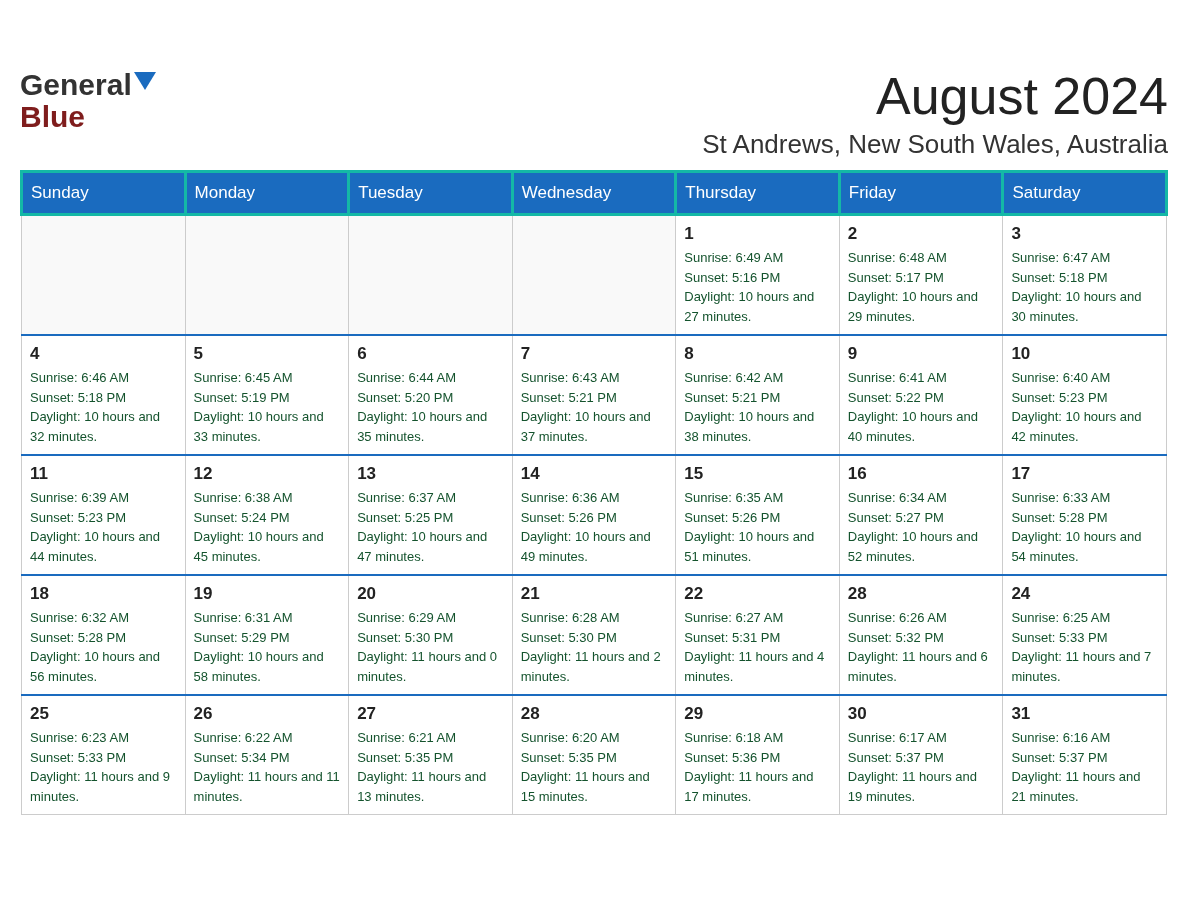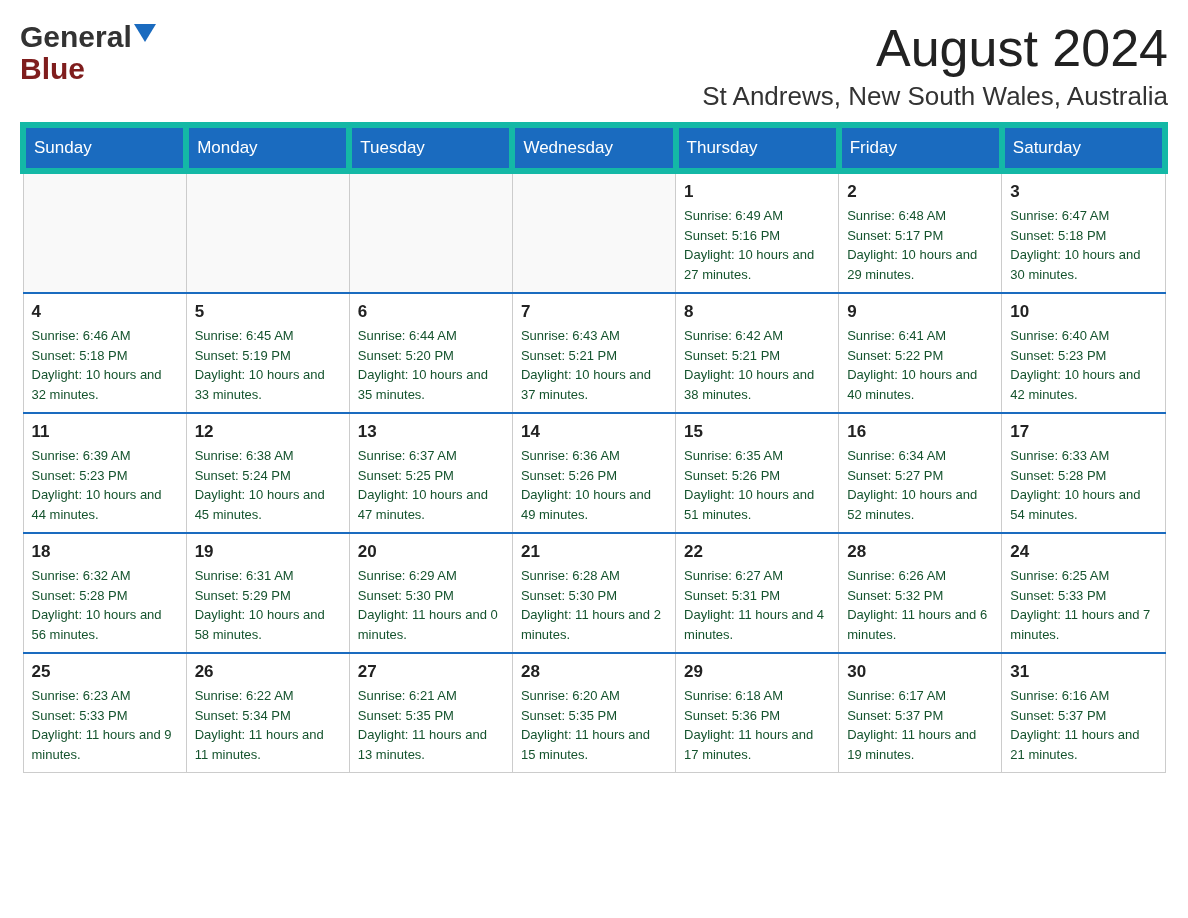--- a/index.html
+++ b/index.html
@@ -8,20 +8,21 @@
       background: #fff;
       padding: 20px;
       width: 1188px;
       min-height: 918px;
     }
     .header {
       display: flex;
       justify-content: space-between;
       align-items: flex-start;
       margin-bottom: 10px;
+      margin-top: 48px;
     }
     .logo {
       display: flex;
       flex-direction: column;
       align-items: flex-start;
     }
     .title-section {
       text-align: right;
     }
     .month-title {
@@ -40,21 +41,21 @@
       border-collapse: collapse;
       margin-top: 10px;
     }
     .calendar th {
       background-color: #1a6bbf;
       color: #fff;
       text-align: left;
       padding: 10px 8px;
       font-size: 17px;
       font-weight: normal;
-      border: 6px solid #14b8a6;
+      border: 3px solid #14b8a6;
     }
     .calendar td {
       vertical-align: top;
       padding: 8px;
       border: 1px solid #ccc;
       width: 14.28%;
       font-size: 13px;
       color: #222;
       min-height: 110px;
     }

